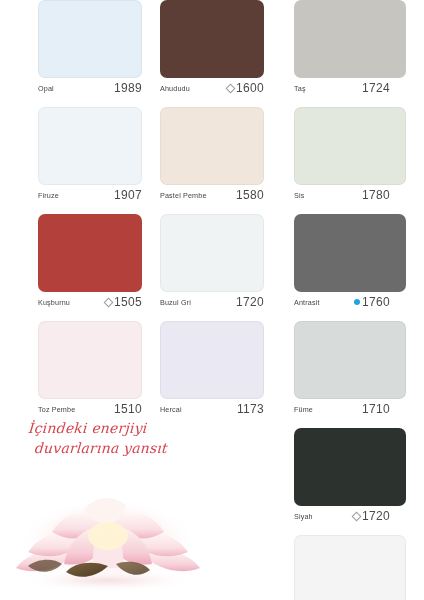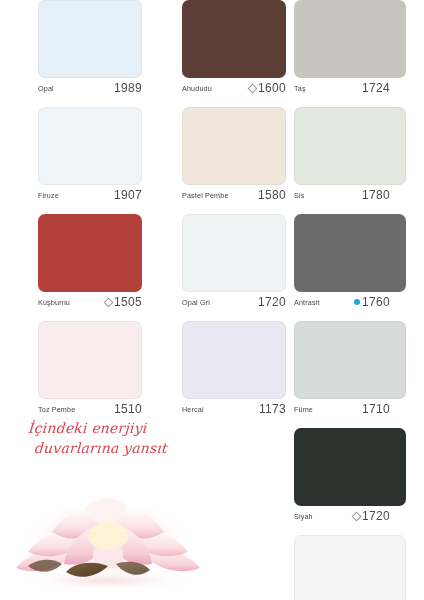--- a/index.html
+++ b/index.html
@@ -22,21 +22,21 @@
     background: #ffffff;
   }
 
   
   .column {
     position: absolute;
     top: 0;
     width: 130px;
   }
   .col-1 { left: 38px; }
-  .col-2 { left: 182px; }
+  .col-2 { left: 160px; }
   .col-3 { left: 294px; }
 
   .swatch-cell {
     position: relative;
     width: 104px;
     margin-bottom: 13px;
   }
   .col-3 .swatch-cell { width: 96px; }
 
   .chip {
@@ -192,21 +192,21 @@
           <span class="name">Pastel Pembe</span>
           <span class="right">
             <span class="marker none"></span>
             <span class="code">1580</span>
           </span>
         </div>
       </div>
       <div class="swatch-cell">
         <div class="chip light-edge" style="background: rgb(240, 243, 244);"></div>
         <div class="caption">
-          <span class="name">Opal Gri</span>
+          <span class="name">Buzul Gri</span>
           <span class="right">
             <span class="marker none"></span>
             <span class="code">1720</span>
           </span>
         </div>
       </div>
       <div class="swatch-cell">
         <div class="chip light-edge" style="background: rgb(233, 232, 243);"></div>
         <div class="caption">
           <span class="name">Hercai</span>

